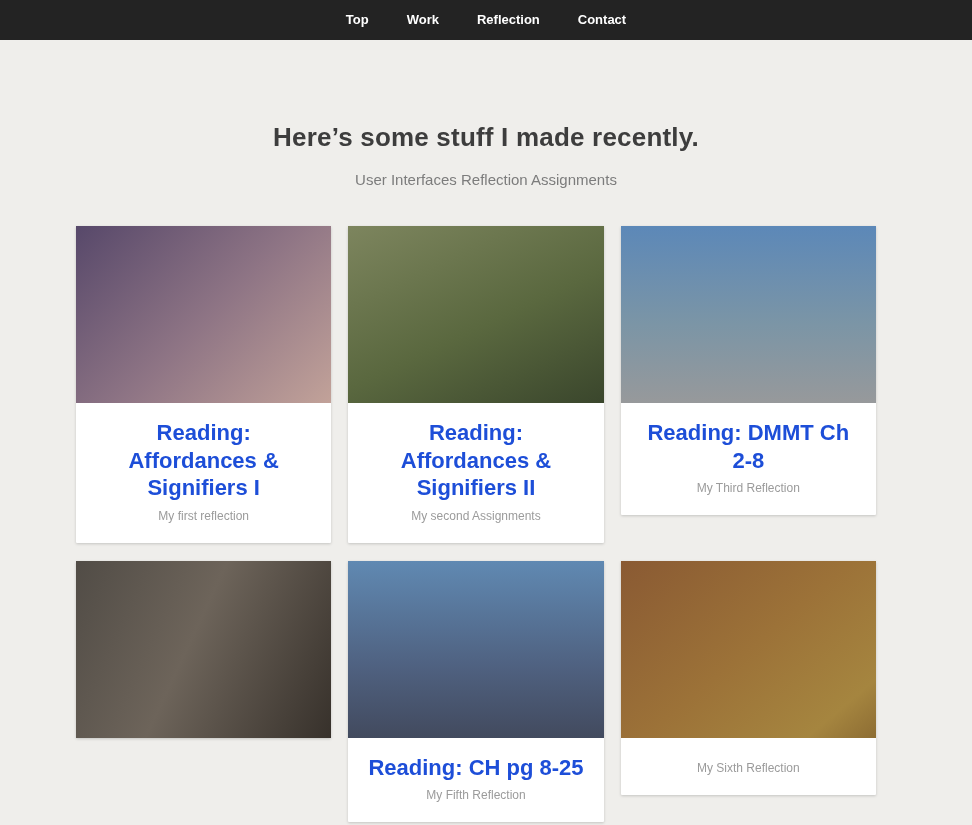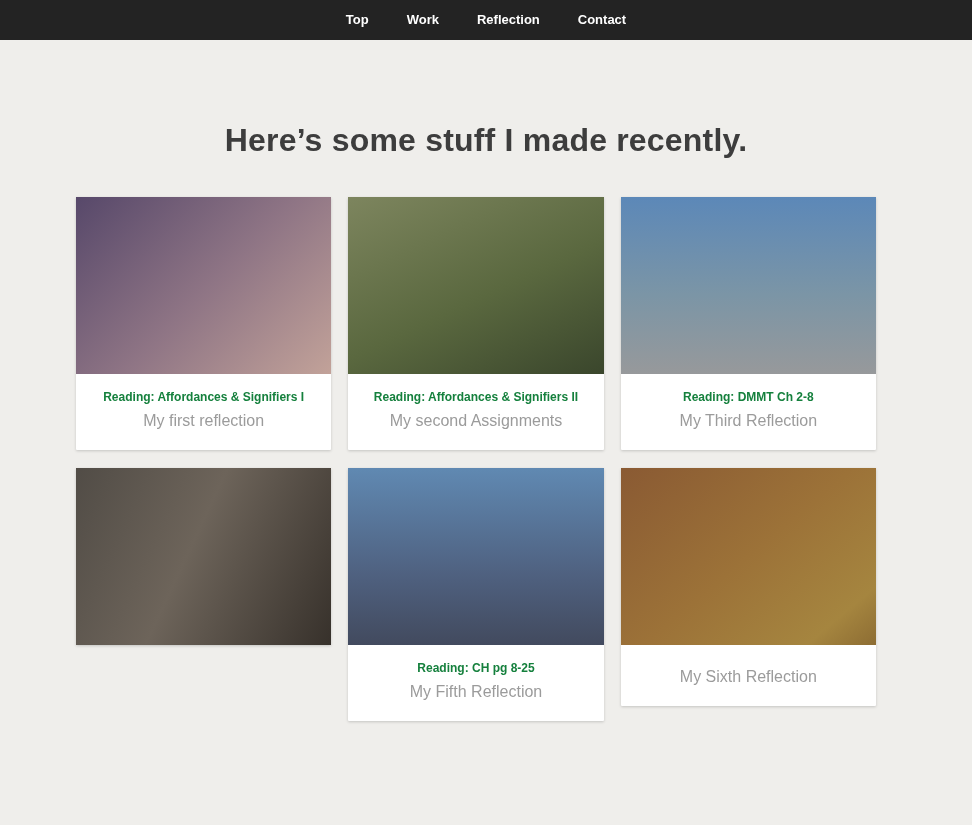--- a/index.html
+++ b/index.html
@@ -28,21 +28,21 @@
     line-height: 40px;
     cursor: pointer;
   }
 
   
   .page-header {
     text-align: center;
     padding-top: 82px;
   }
   .page-title {
-    font-size: 32px;
+    font-size: 26px;
     font-weight: bold;
     color: #3d3d3d;
     letter-spacing: 0.2px;
   }
   .page-subtitle {
     margin-top: 18px;
     font-size: 15px;
     color: #7c7c7c;
   }
 
@@ -66,43 +66,44 @@
   .card-image {
     width: 100%;
     height: 177px;
     background: #888;
   }
   .card-body {
     padding: 16px 18px 20px 18px;
     text-align: center;
   }
   .card-title {
-    font-size: 12px;
+    font-size: 22px;
     font-weight: bold;
-    color: #15803d;
+    color: #1d4ed8;
     line-height: 1.25;
   }
   .card-subtitle {
     margin-top: 7px;
-    font-size: 16px;
+    font-size: 12px;
     color: #9b9b9b;
   }
 </style>
 </head>
 <body>
 
 <nav class="navbar">
   <a class="nav-link">Top</a>
   <a class="nav-link">Work</a>
   <a class="nav-link">Reflection</a>
   <a class="nav-link">Contact</a>
 </nav>
 
 <header class="page-header">
   <h1 class="page-title">Here’s some stuff I made recently.</h1>
+  <p class="page-subtitle">User Interfaces Reflection Assignments</p>
 </header>
 
 <main class="card-grid">
 
   <article class="card">
     <div class="card-image" style="background: linear-gradient(135deg, rgb(87, 72, 106) 0%, rgb(143, 117, 133) 52%, rgb(194, 162, 153) 100%);"></div>
     <div class="card-body">
       <h3 class="card-title">Reading: Affordances &amp; Signifiers I</h3>
       <p class="card-subtitle">My first reflection</p>
     </div>

